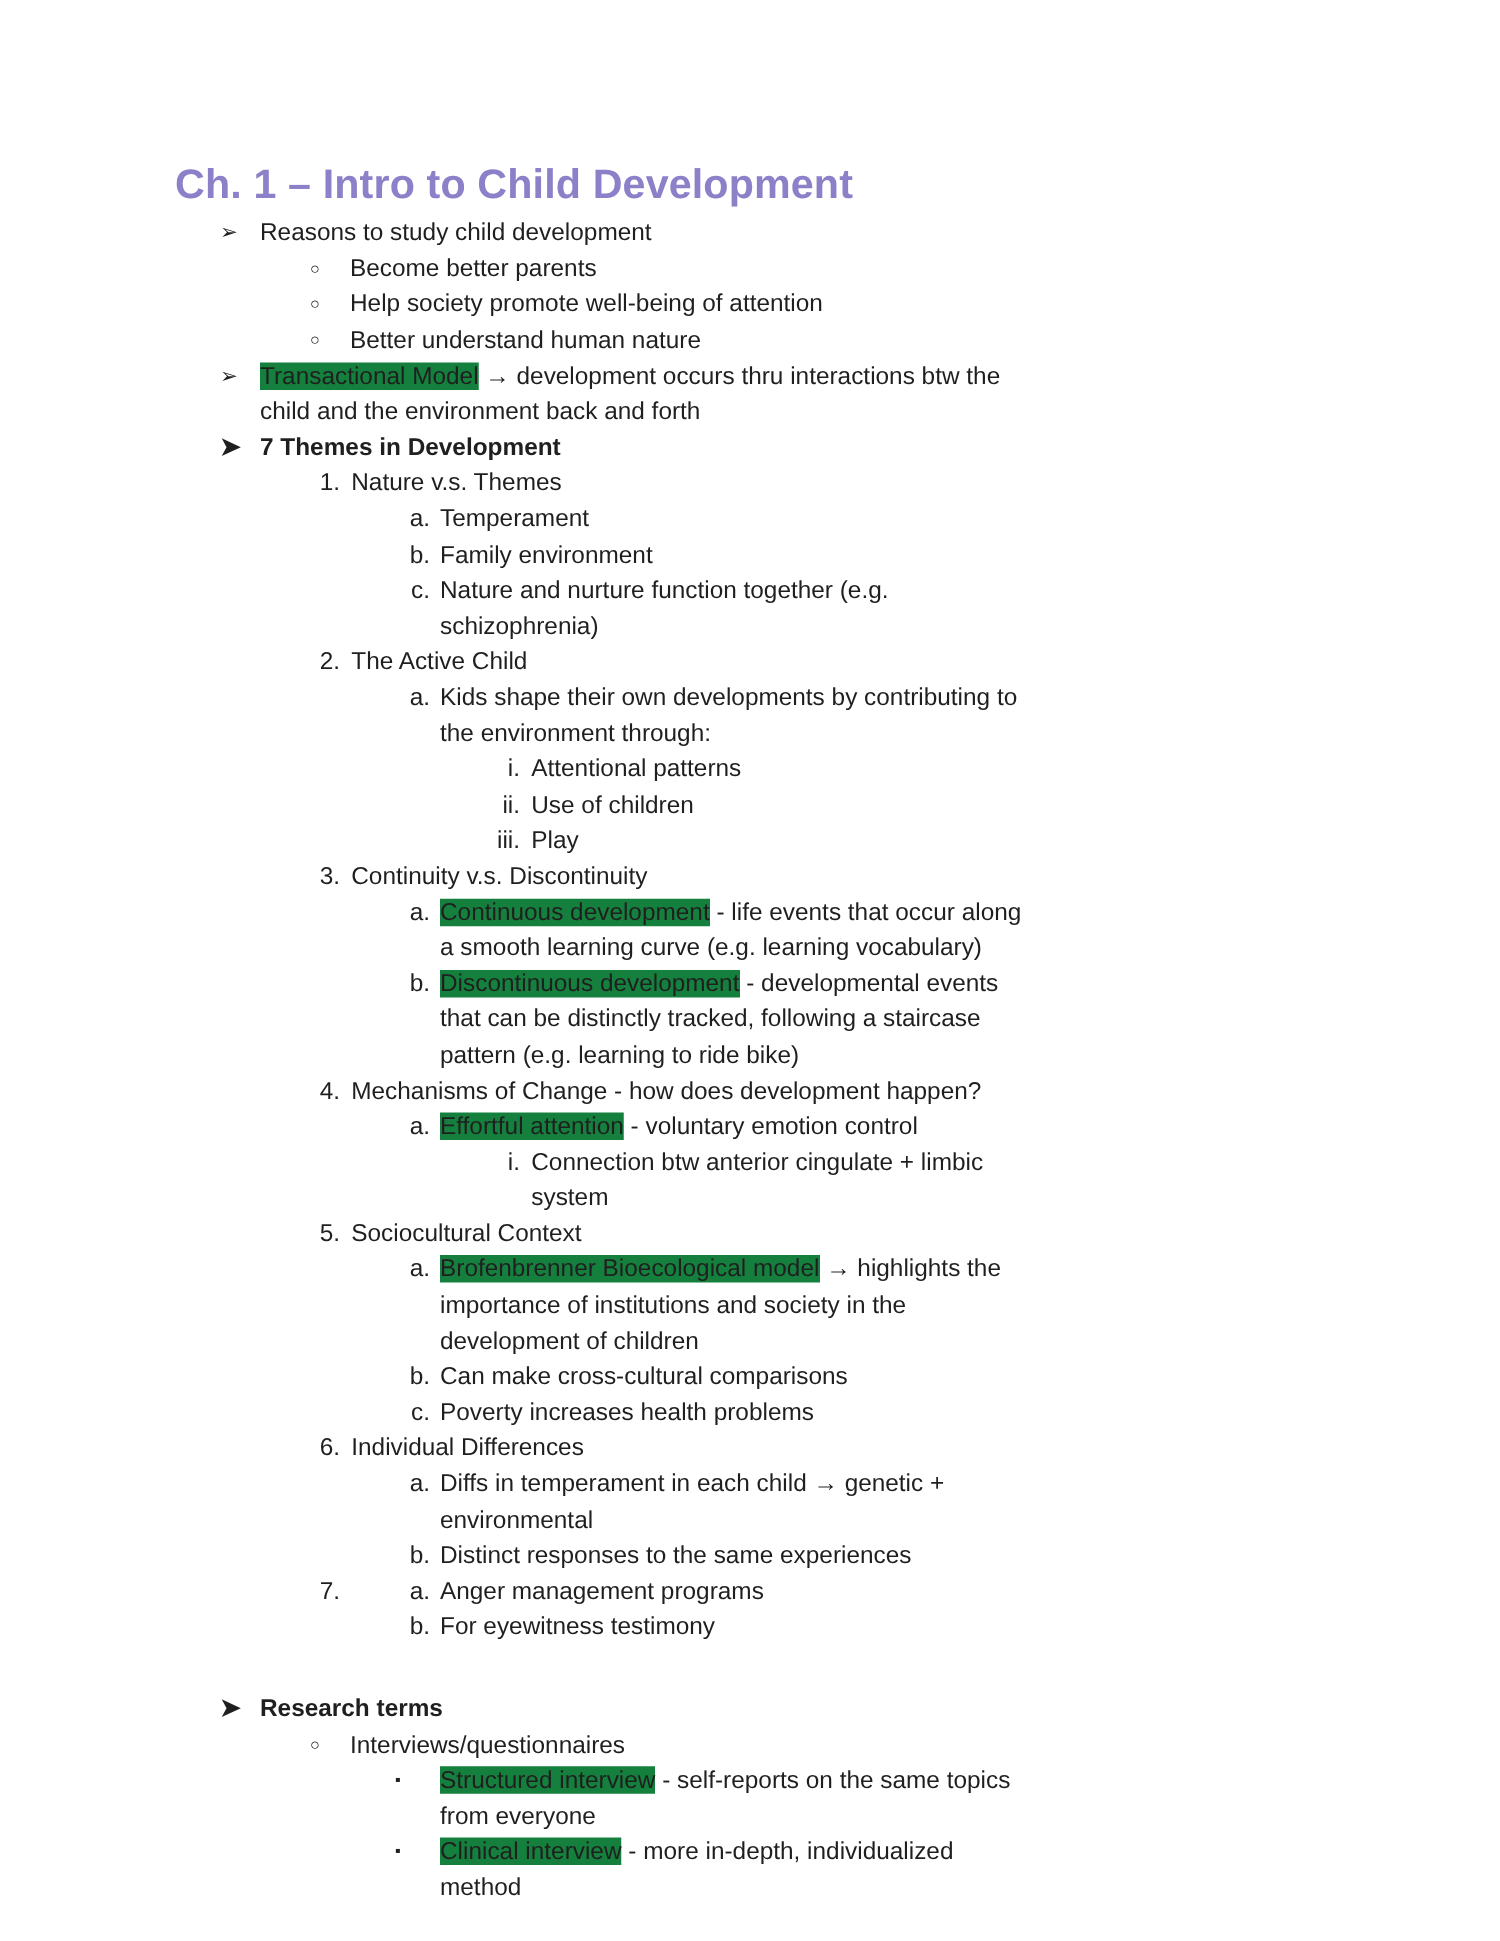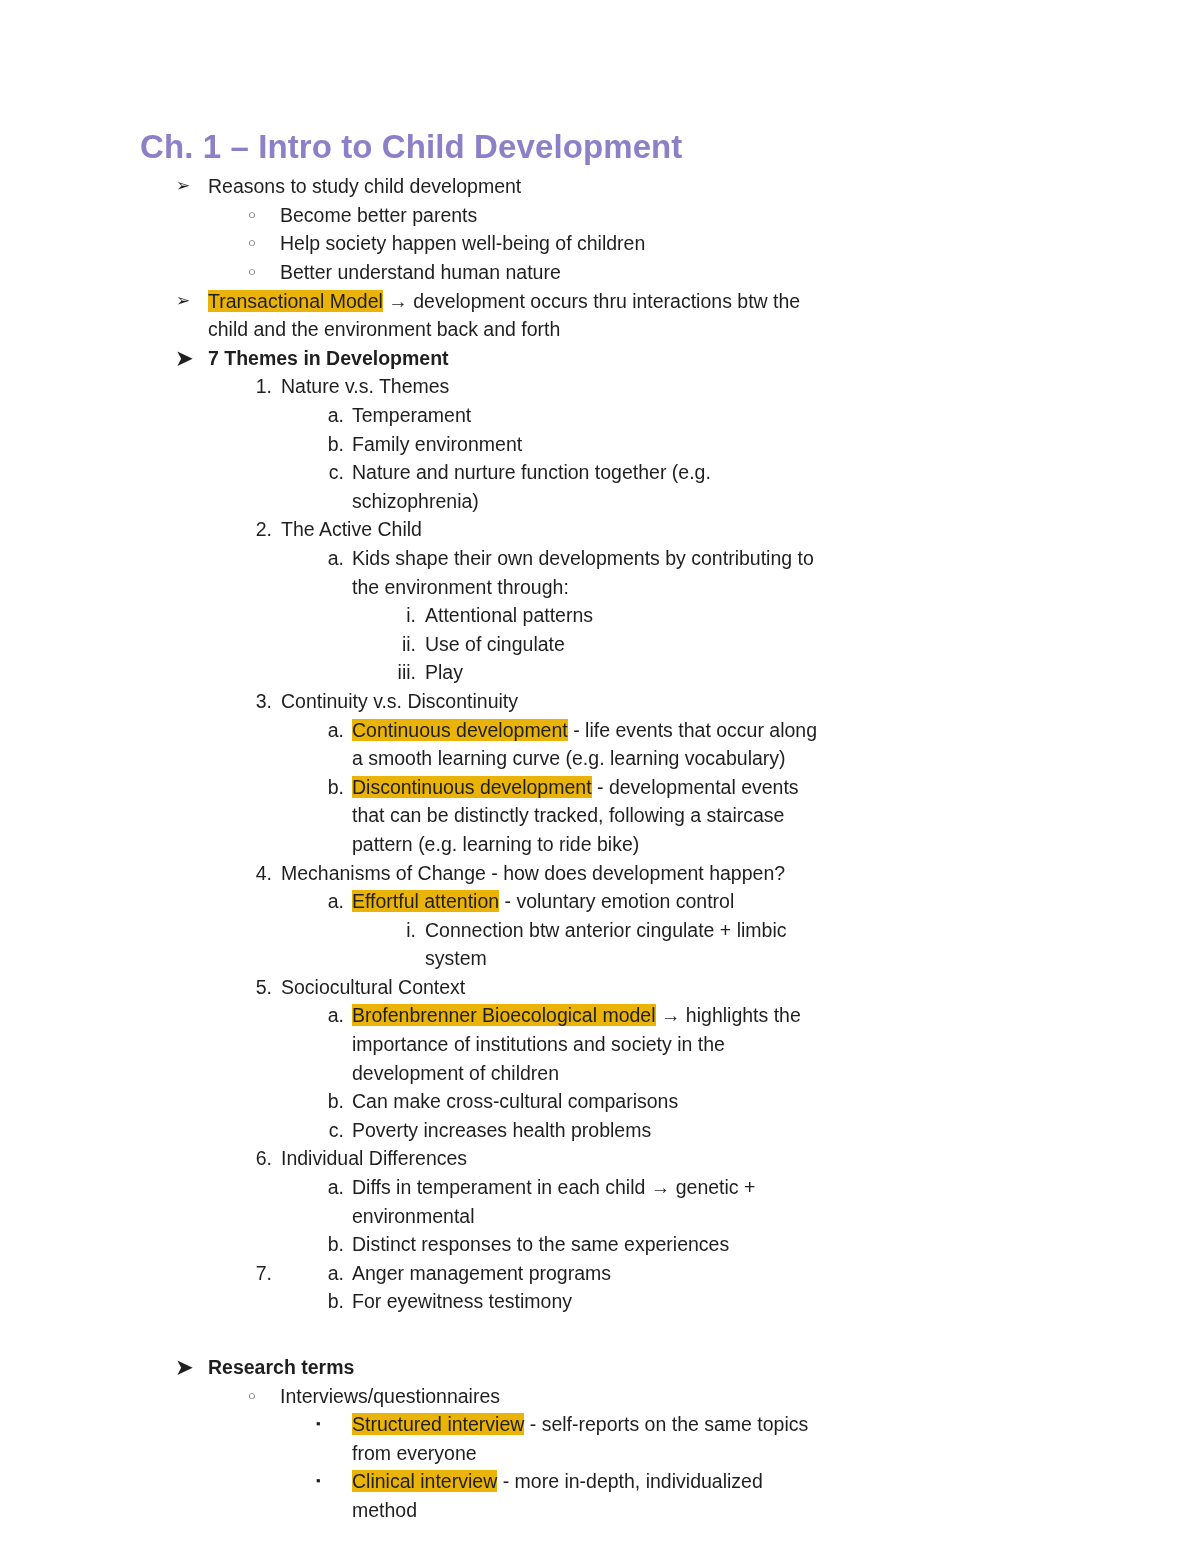--- a/index.html
+++ b/index.html
@@ -79,21 +79,21 @@
 
   
   .l3s { padding-left: 212px; }
   .l3s > .marker { left: 176px; width: 18px; text-align: left; font-size: 13px; }
 
   
   .l4 { padding-left: 285px; }
   .l4 > .marker { left: 231px; width: 45px; }
 
   mark.hl {
-    background-color: #eab308;
+    background-color: #15803d;
     color: #1f1f1f;
     padding: 0;
     border-radius: 0;
   }
 
   .spacer { height: 37px; }
 
   .txt { white-space: normal; }
 </style>
 </head>
@@ -109,21 +109,21 @@
       <span class="marker">➢</span>
       <span class="txt">Reasons to study child development</span>
     </li>
 
     <li class="row l2">
       <span class="marker">○</span>
       <span class="txt">Become better parents</span>
     </li>
     <li class="row l2">
       <span class="marker">○</span>
-      <span class="txt">Help society happen well-being of children</span>
+      <span class="txt">Help society promote well-being of attention</span>
     </li>
     <li class="row l2">
       <span class="marker">○</span>
       <span class="txt">Better understand human nature</span>
     </li>
 
     <li class="row l1">
       <span class="marker">➢</span>
       <span class="txt"><mark class="hl">Transactional Model</mark><span> → development occurs thru interactions btw the child and the environment back and forth</span></span>
     </li>
@@ -157,21 +157,21 @@
     <li class="row l3">
       <span class="marker">a.</span>
       <span class="txt">Kids shape their own developments by contributing to the environment through:</span>
     </li>
     <li class="row l4">
       <span class="marker">i.</span>
       <span class="txt">Attentional patterns</span>
     </li>
     <li class="row l4">
       <span class="marker">ii.</span>
-      <span class="txt">Use of cingulate</span>
+      <span class="txt">Use of children</span>
     </li>
     <li class="row l4">
       <span class="marker">iii.</span>
       <span class="txt">Play</span>
     </li>
 
     <li class="row l2n">
       <span class="marker">3.</span>
       <span class="txt">Continuity v.s. Discontinuity</span>
     </li>

